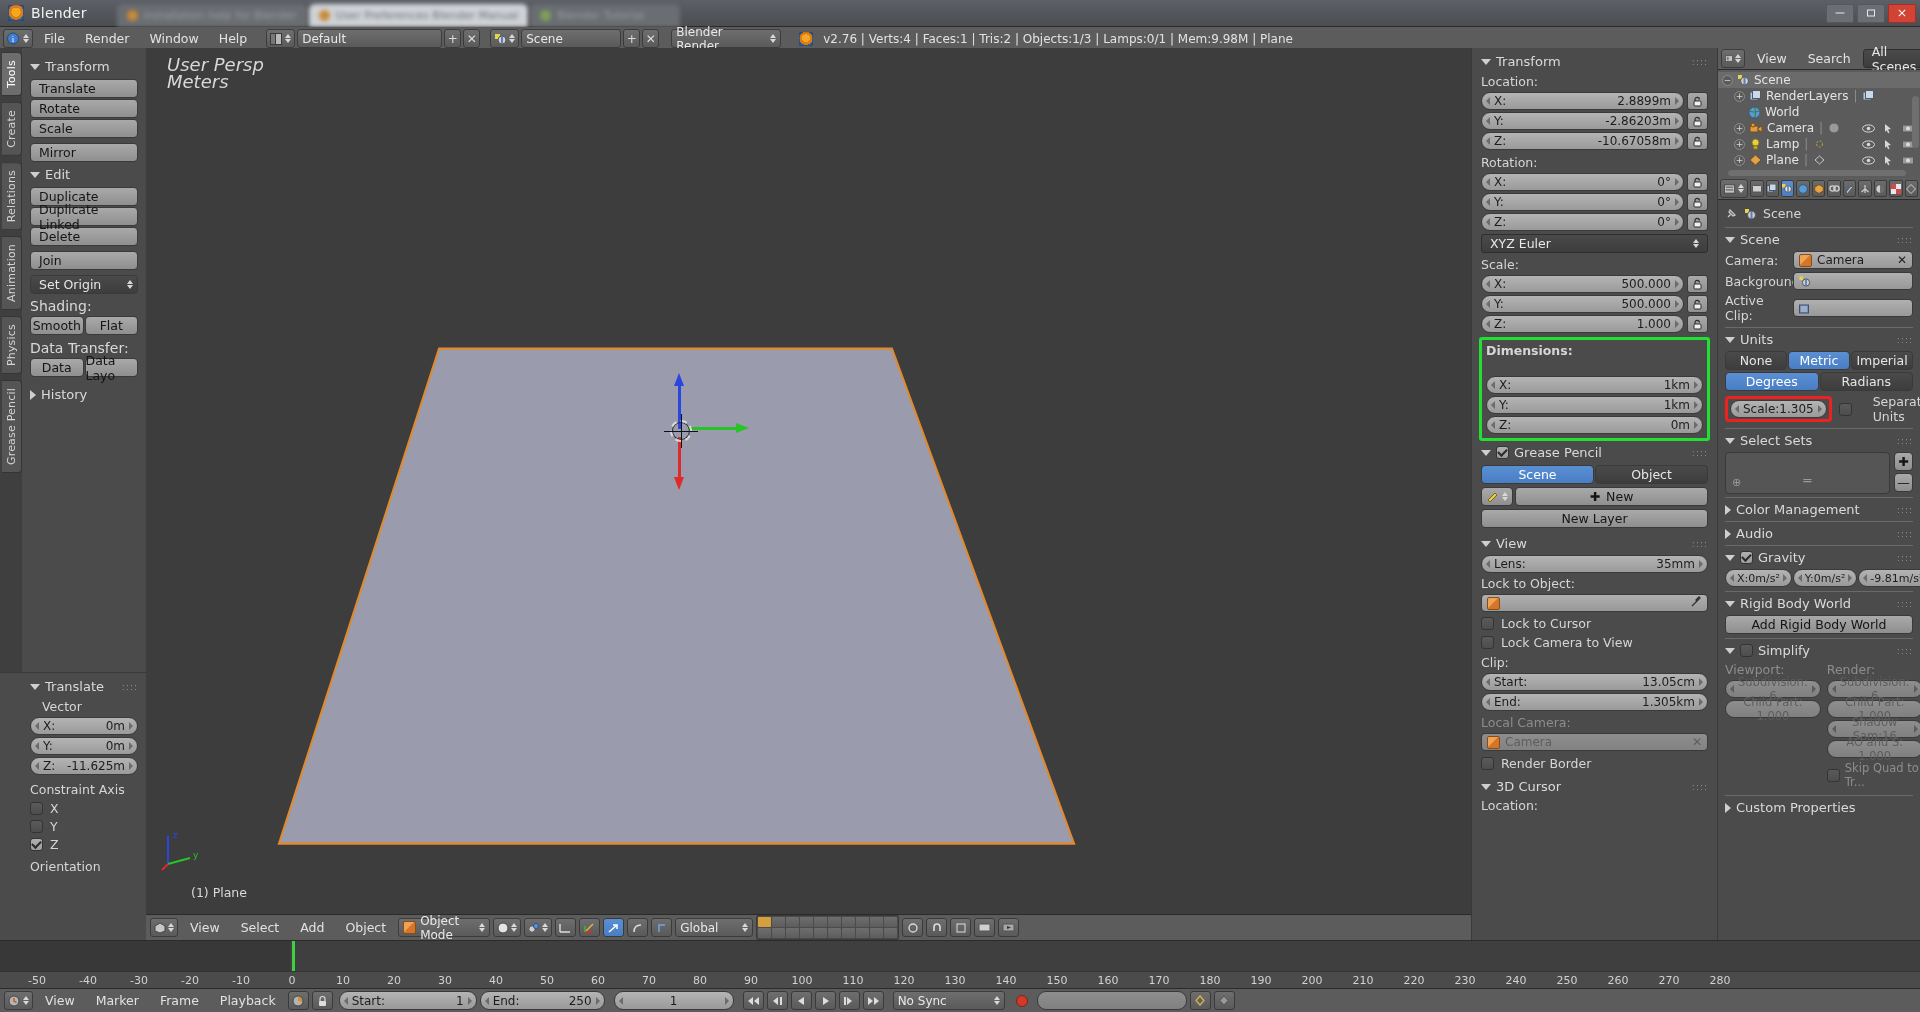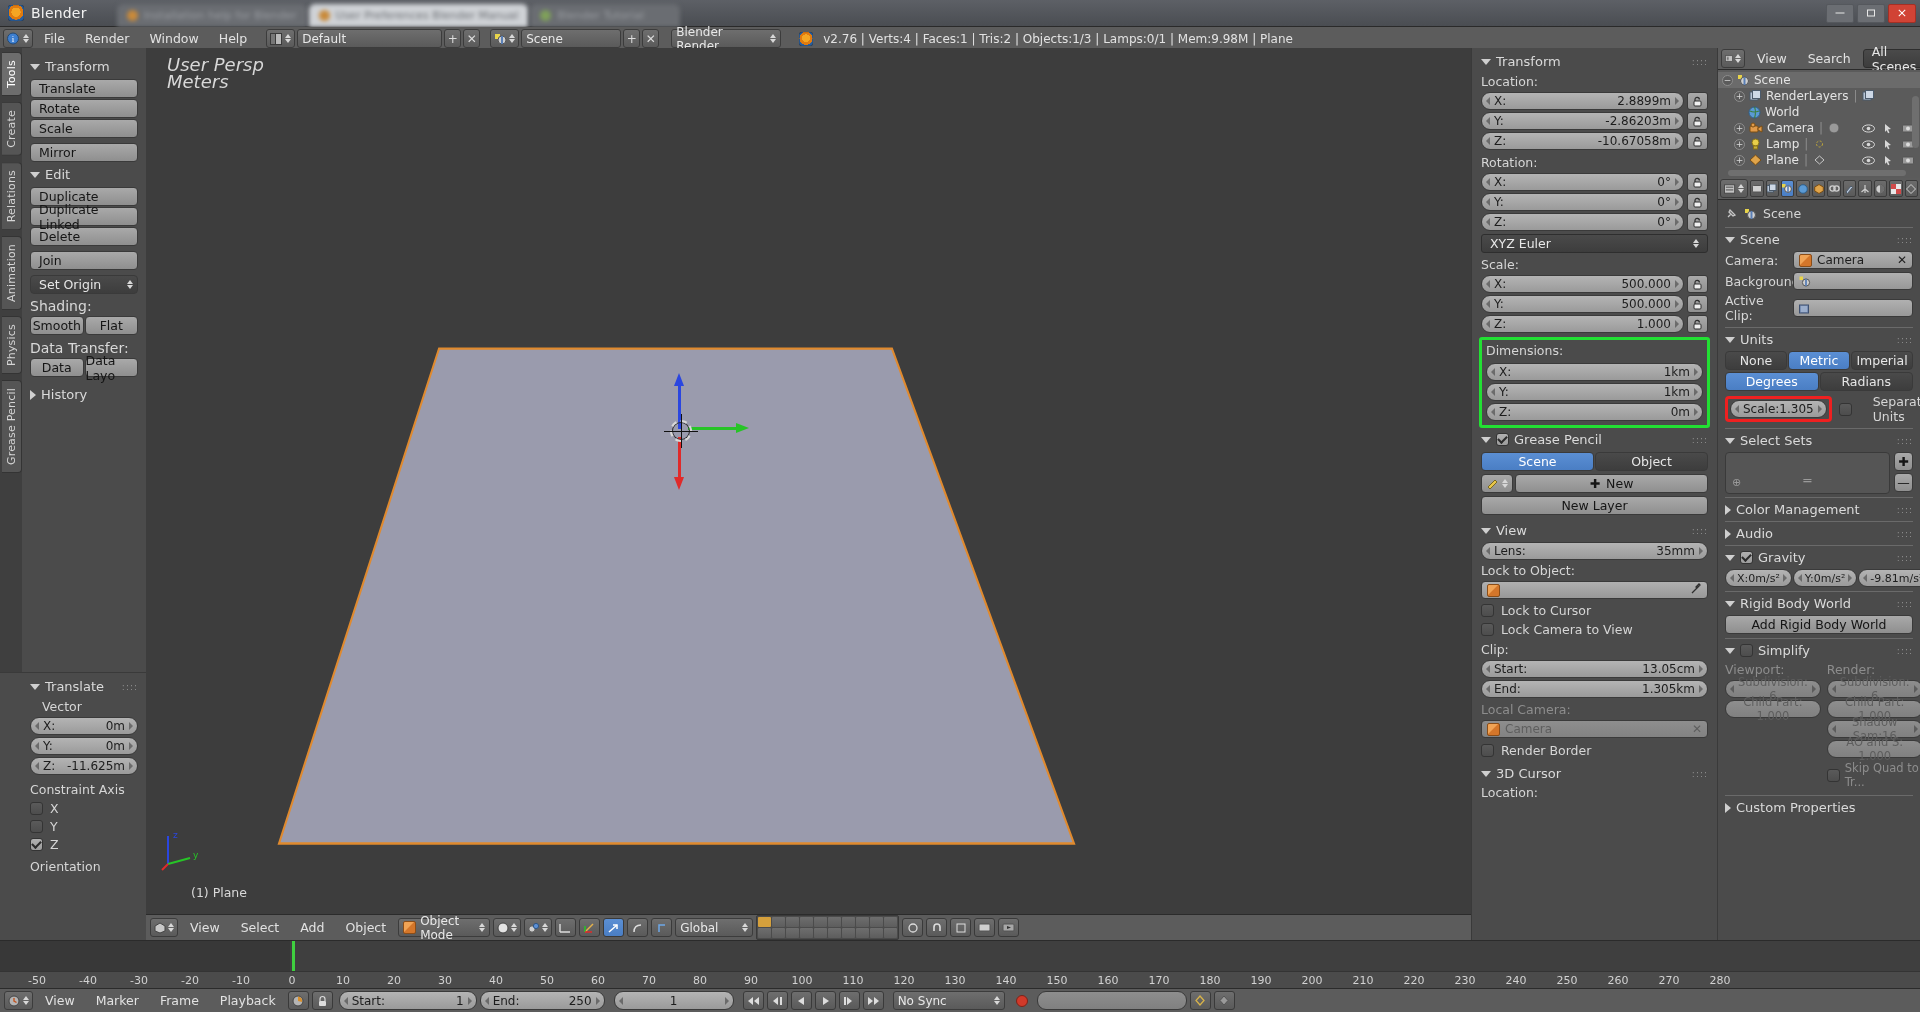--- a/index.html
+++ b/index.html
@@ -696,21 +696,21 @@
         </div>
         <div class="lockbtn">
             <svg width="11" height="11" viewBox="0 0 11 11">
               <path d="M3 5 V3.5 a2.2 2.2 0 0 1 4.4 0" fill="none" stroke="#2e2e2e" stroke-width="1.2"></path>
               <rect x="2" y="5" width="7" height="5" rx="1" fill="#f0f0f0" stroke="#2e2e2e"></rect>
             </svg>
           </div>
       </div>
 
       <div class="dims-hl">
-        <div class="lbl" style="margin-bottom:5px;">Dimensions:</div>
+        <div class="lbl" style="margin-bottom:18px;font-weight:bold;">Dimensions:</div>
         <div class="nf">
           <span class="lb">X:</span>
           <span class="vl">1km</span>
         </div>
         <div class="nf">
           <span class="lb">Y:</span>
           <span class="vl">1km</span>
         </div>
         <div class="nf" style="margin-bottom:0;">
           <span class="lb">Z:</span>

